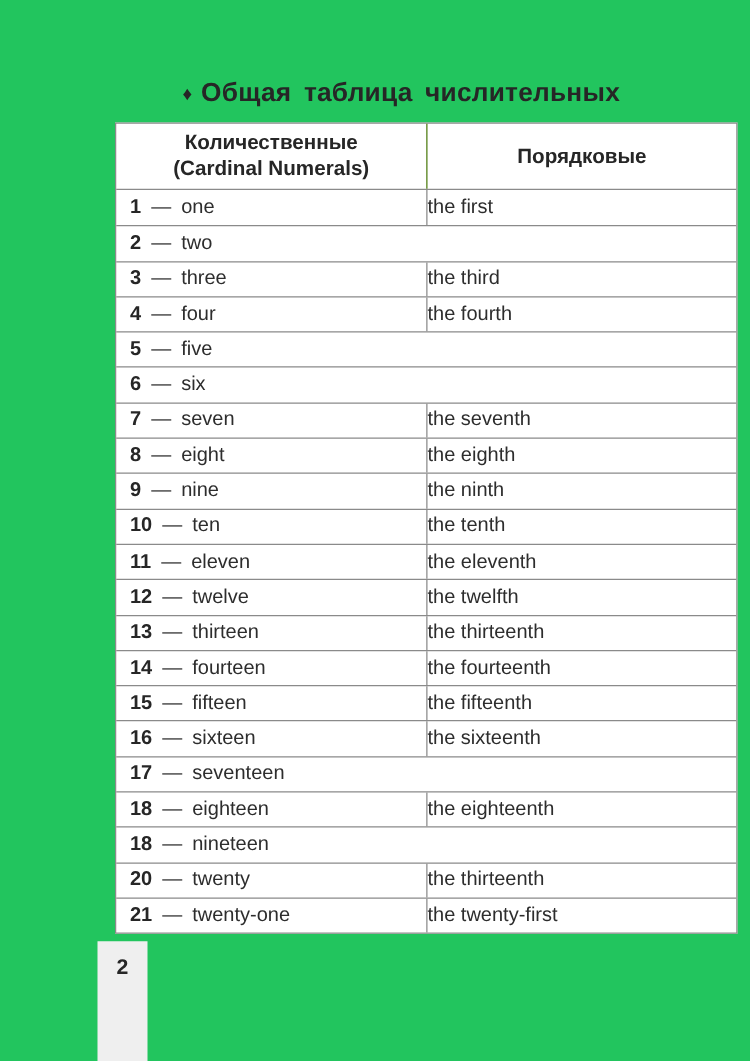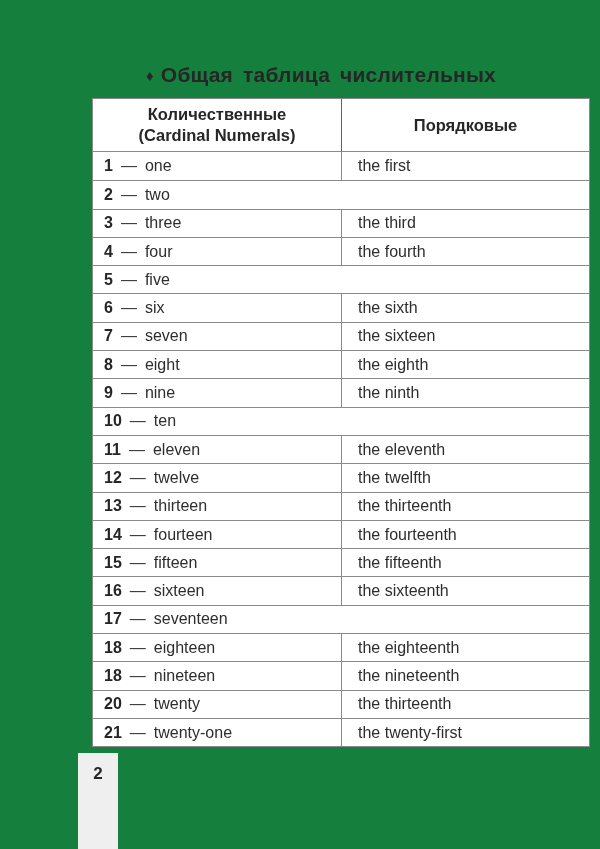--- a/index.html
+++ b/index.html
@@ -6,21 +6,21 @@
   html, body { width: 600px; height: 849px; overflow: hidden; }
   body {
     background: #ffffff;
     font-family: "Liberation Sans", "DejaVu Sans", sans-serif;
     color: #2d2d2d;
   }
   .page {
     position: relative;
     width: 600px;
     height: 849px;
-    background: #15803d;
+    background: #22c55e;
   }
   .content {
     position: absolute;
     left: 92px;
     top: 0;
     width: 458px;
   }
   .title {
     position: absolute;
     left: 0;
@@ -71,21 +71,21 @@
   }
   .tr + .tr { border-top: 1px solid #8a8a8a; }
   .td {
     width: 50%;
     display: flex;
     align-items: center;
     font-size: 16px;
     color: #2d2d2d;
   }
   .td-left  { padding-left: 11px; }
-  .td-right { padding-left: 16px; border-left: 1px solid #8a8a8a; }
+  .td-right { border-left: 1px solid #8a8a8a; }
   .num  { font-weight: bold; color: #262626; }
   .dash { margin: 0 8px; color: #3a3a3a; }
   .margin-strip {
     position: absolute;
     left: 78px;
     top: 753px;
     width: 40px;
     height: 96px;
     background: #efefef;
     text-align: center;
@@ -164,33 +164,30 @@
       <span class="word">five</span>
     </div>
   </div>
 
   <div class="tr">
     <div class="td td-left">
       <span class="num">6</span>
       <span class="dash">—</span>
       <span class="word">six</span>
     </div>
-    <div class="td td-right">
-      <span class="word">the sixth</span>
-    </div>
   </div>
 
   <div class="tr">
     <div class="td td-left">
       <span class="num">7</span>
       <span class="dash">—</span>
       <span class="word">seven</span>
     </div>
     <div class="td td-right">
-      <span class="word">the sixteen</span>
+      <span class="word">the seventh</span>
     </div>
   </div>
 
   <div class="tr">
     <div class="td td-left">
       <span class="num">8</span>
       <span class="dash">—</span>
       <span class="word">eight</span>
     </div>
     <div class="td td-right">
@@ -208,20 +205,23 @@
       <span class="word">the ninth</span>
     </div>
   </div>
 
   <div class="tr">
     <div class="td td-left">
       <span class="num">10</span>
       <span class="dash">—</span>
       <span class="word">ten</span>
     </div>
+    <div class="td td-right">
+      <span class="word">the tenth</span>
+    </div>
   </div>
 
   <div class="tr">
     <div class="td td-left">
       <span class="num">11</span>
       <span class="dash">—</span>
       <span class="word">eleven</span>
     </div>
     <div class="td td-right">
       <span class="word">the eleventh</span>
@@ -300,23 +300,20 @@
     <div class="td td-right">
       <span class="word">the eighteenth</span>
     </div>
   </div>
 
   <div class="tr">
     <div class="td td-left">
       <span class="num">18</span>
       <span class="dash">—</span>
       <span class="word">nineteen</span>
-    </div>
-    <div class="td td-right">
-      <span class="word">the nineteenth</span>
     </div>
   </div>
 
   <div class="tr">
     <div class="td td-left">
       <span class="num">20</span>
       <span class="dash">—</span>
       <span class="word">twenty</span>
     </div>
     <div class="td td-right">

